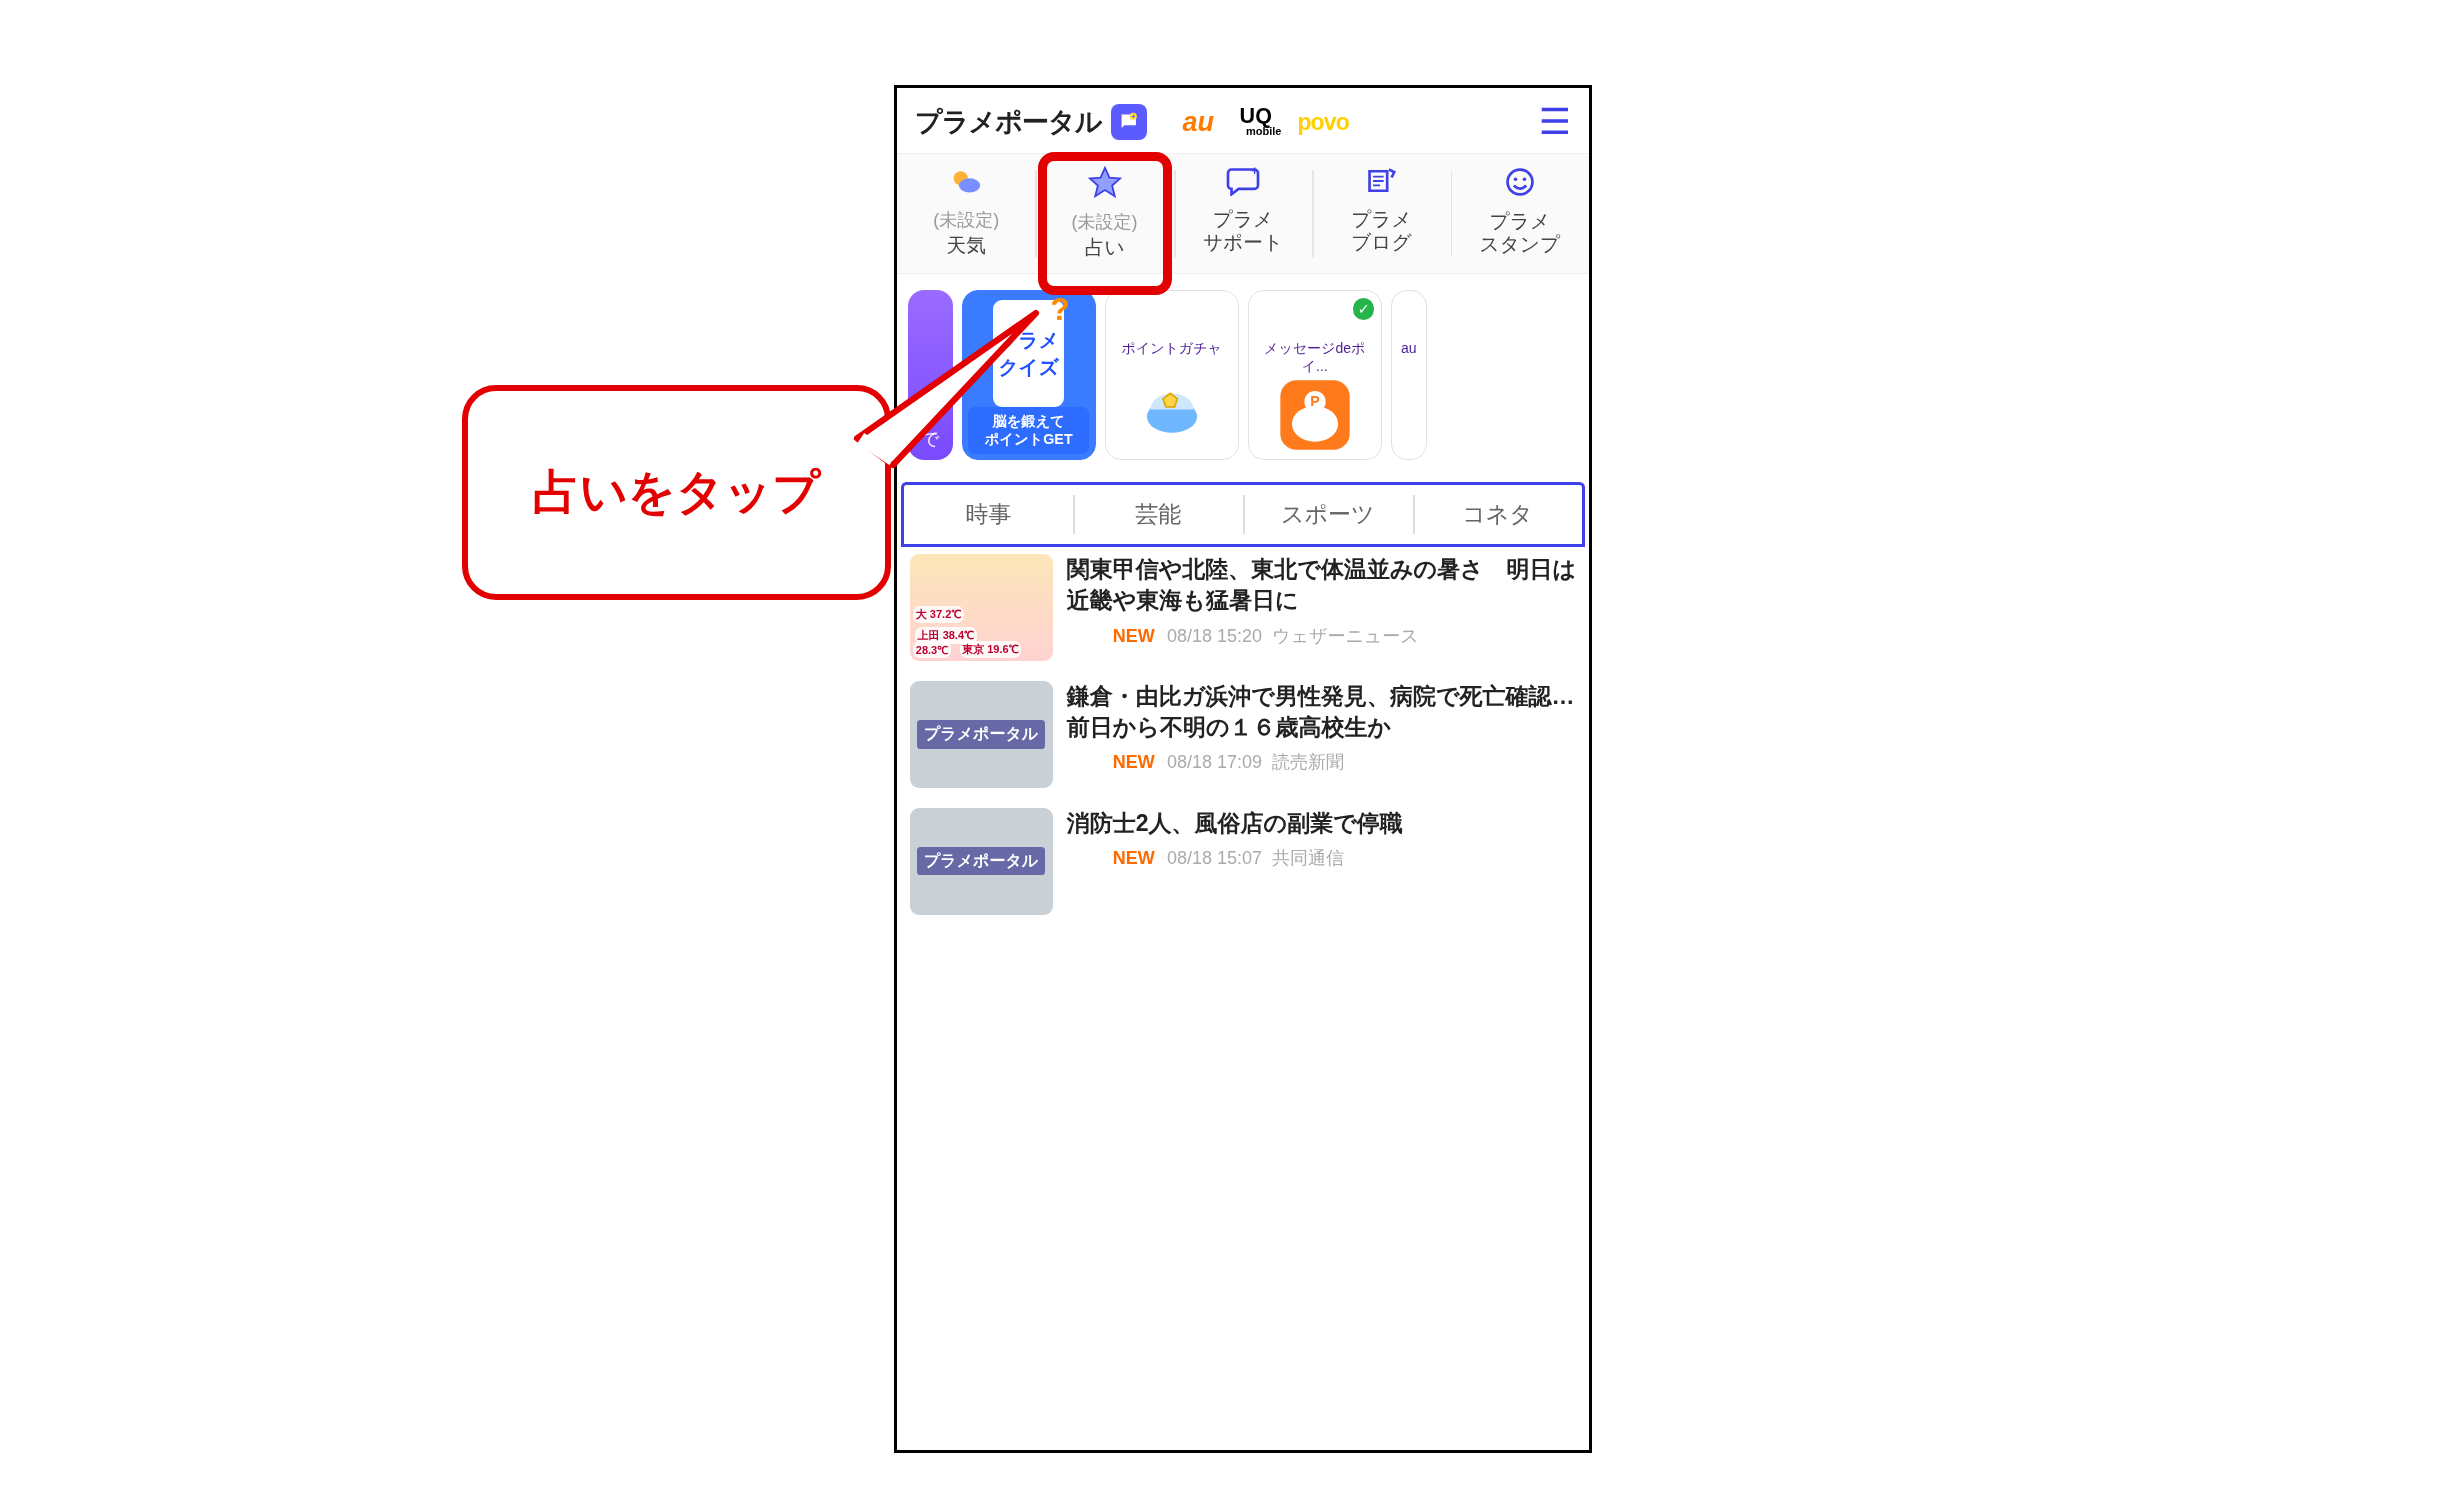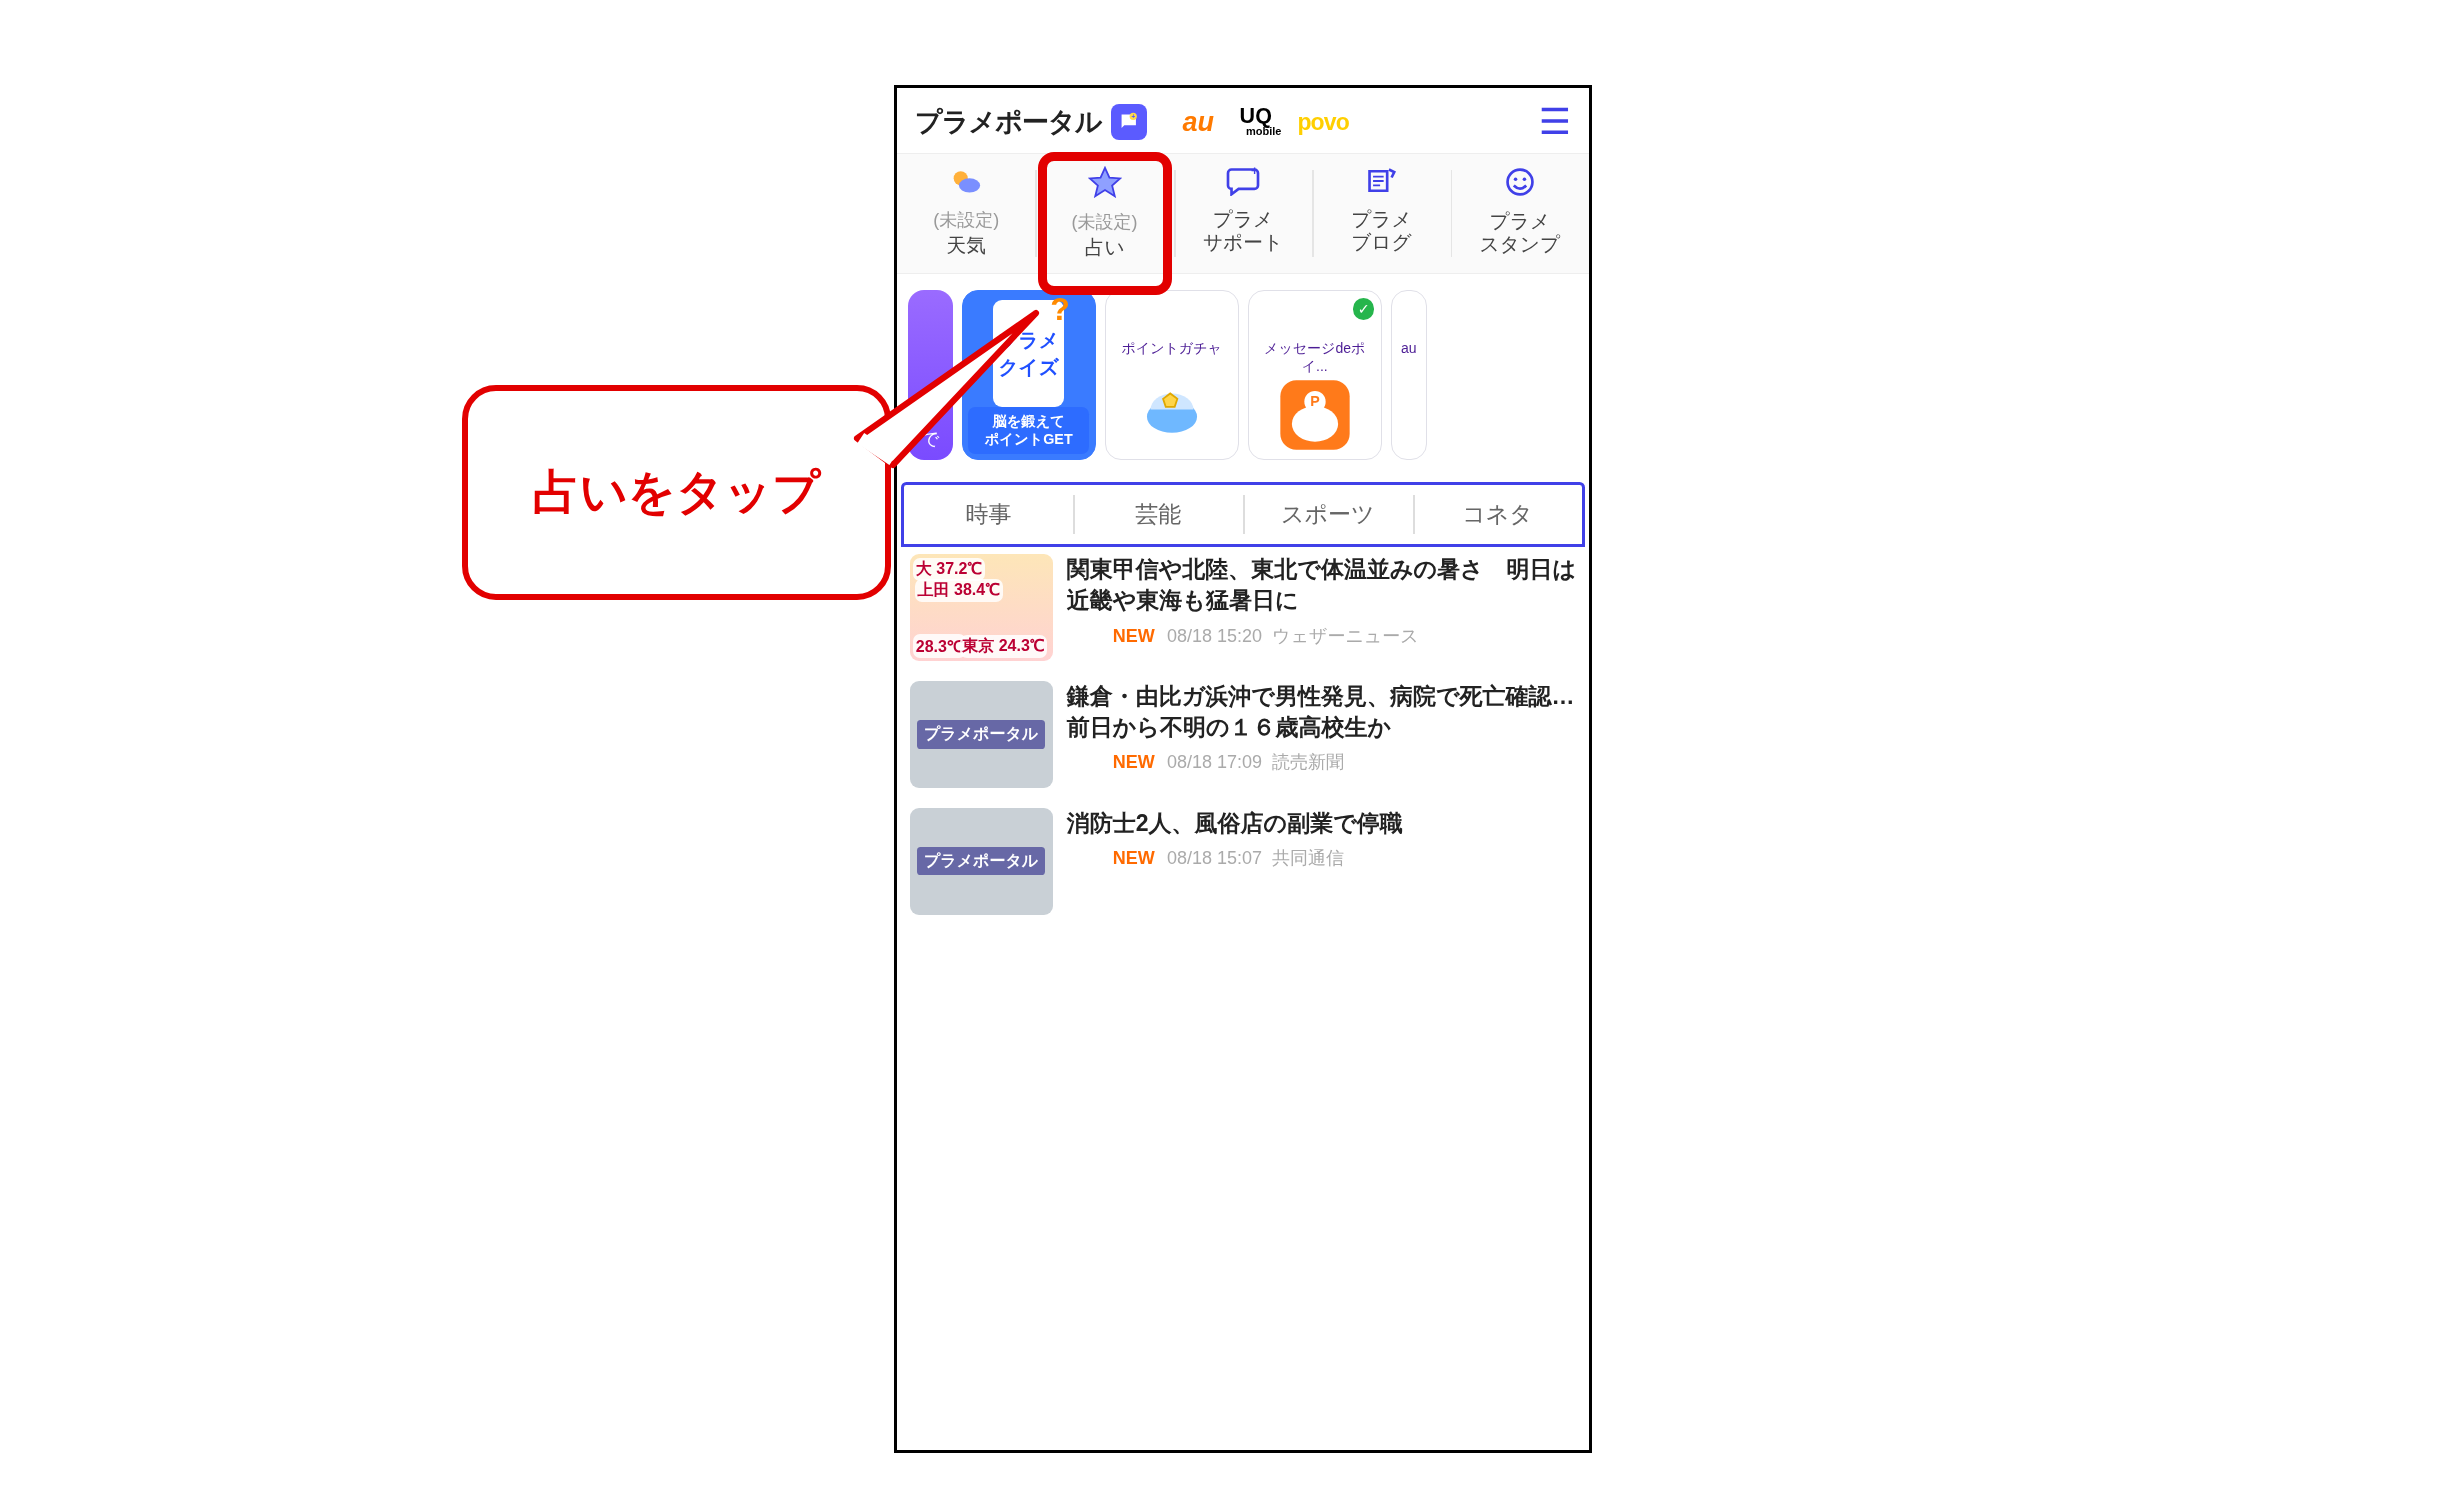--- a/index.html
+++ b/index.html
@@ -170,21 +170,21 @@
     display: flex; align-items: center; justify-content: center;
   }
   .callout-text { color: #e20000; font-size: 47px; font-weight: 800; }
   .callout-tail {
     position: absolute;
     left: 857px; top: 313px;
     width: 0; height: 0;
   }
   .callout-tail svg { overflow: visible; }
   
-  .map-label { position:absolute; font-size:16px; background:rgba(255,255,255,0.85); color:#b03; padding:0.9px 2.7px; border-radius:7px; }
+  .map-label { position:absolute; font-size:11px; background:rgba(255,255,255,0.85); color:#b03; padding:0.9px 2.7px; border-radius:7px;margin-top:48px; }
 </style>
 </head>
 <body>
 
 <div class="phone-frame">
 
   <div class="header">
     <span class="app-title">プラメポータル</span>
     <span class="app-logo">
       <svg width="21.5" height="21.5" viewBox="0 0 24 24" style="font-size:22px">
@@ -307,21 +307,21 @@
     </div>
   </div>
 
   <div class="news-list">
 
     <div class="news-item">
       <div class="news-thumb map">
         <span class="map-label" style="top:3.6px;left:3.6px;">大 37.2℃</span>
         <span class="map-label" style="top:25px;left:5.4px;">上田 38.4℃</span>
         <span class="map-label" style="bottom:3.6px;left:3.6px;">28.3℃</span>
-        <span class="map-label" style="bottom:3.6px;left:50px;">東京 24.3℃</span>
+        <span class="map-label" style="bottom:3.6px;left:50px;">東京 19.6℃</span>
       </div>
       <div class="news-body">
         <div class="news-title">関東甲信や北陸、東北で体温並みの暑さ　明日は近畿や東海も猛暑日に</div>
         <div class="news-meta">
           <span class="news-new">NEW</span>
           <span>08/18 15:20</span>&nbsp;
           <span>ウェザーニュース</span>
         </div>
       </div>
     </div>

